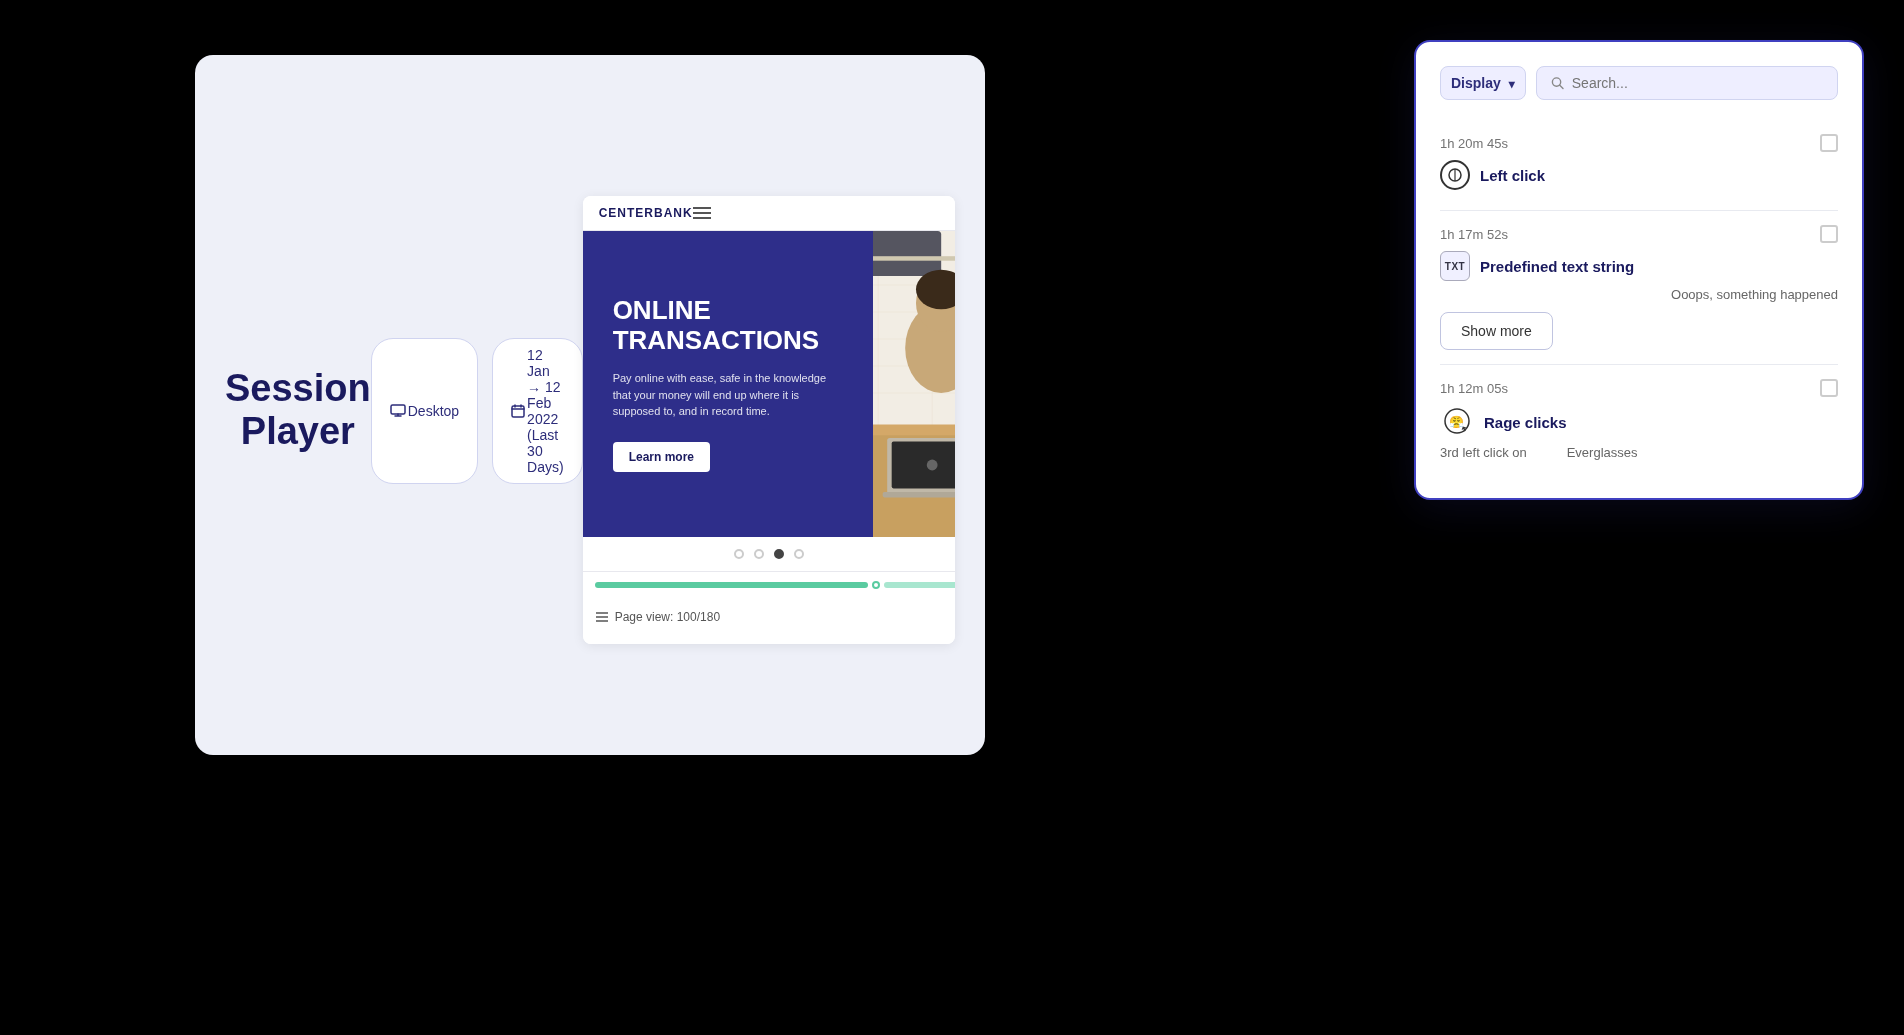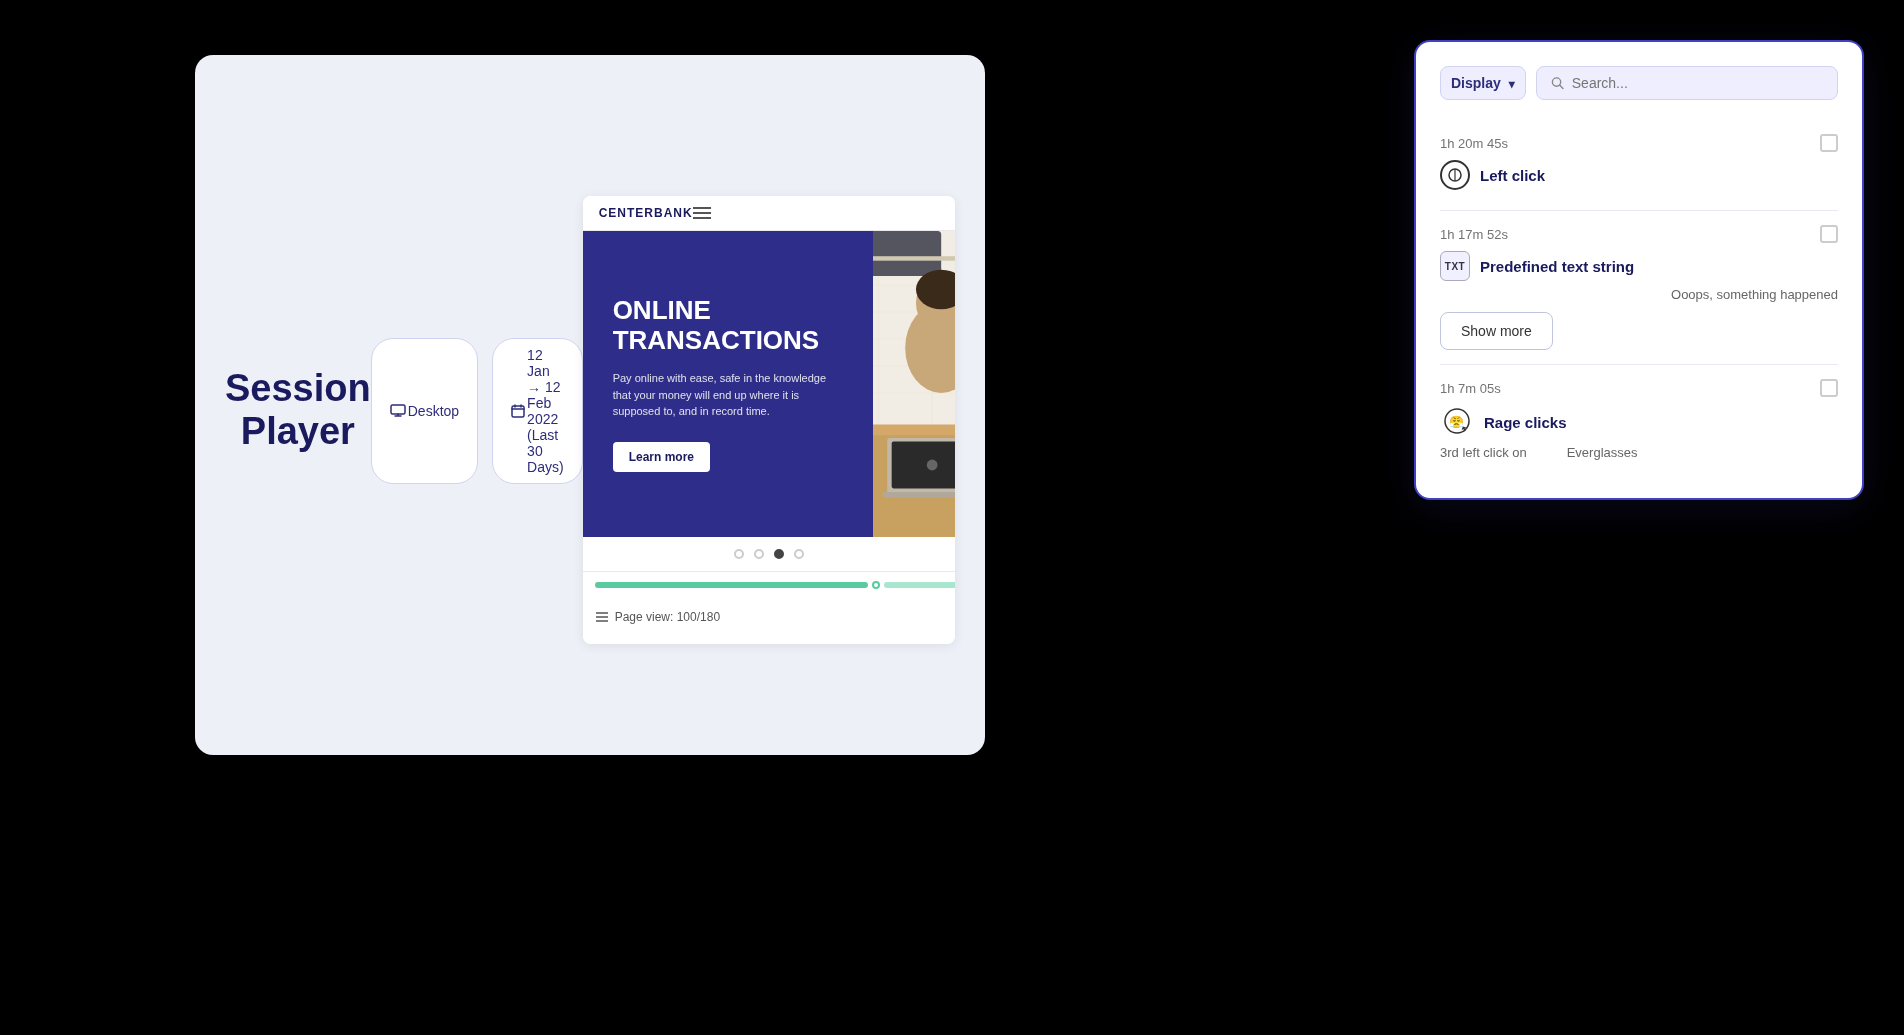--- a/index.html
+++ b/index.html
@@ -601,21 +601,21 @@
     <div class="event-type">
       <div class="event-icon icon-txt">TXT</div>
       <span>Predefined text string</span>
     </div>
     <div class="event-detail">Ooops, something happened</div>
     <button class="show-more-btn">Show more</button>
   </div>
 
   <div class="event-item">
     <div class="event-time">
-      <span>1h 7m 05s</span>
+      <span>1h 12m 05s</span>
       <div class="event-checkbox"></div>
     </div>
     <div class="event-type">
       <div class="event-icon" style="background:transparent;width:34px;height:34px;font-size:22px;">
 
         <svg width="34" height="34" viewBox="0 0 34 34">
           <circle cx="17" cy="16" r="12" stroke="#333" stroke-width="1.5" fill="none"></circle>
           <text x="17" y="21" text-anchor="middle" font-size="12" fill="#333">😤</text>
 
           <path d="M26 24 L24 30 L27 28 L29 32 L31 31 L29 27 L33 26 Z" fill="#333" transform="scale(0.6) translate(12,12)"></path>

